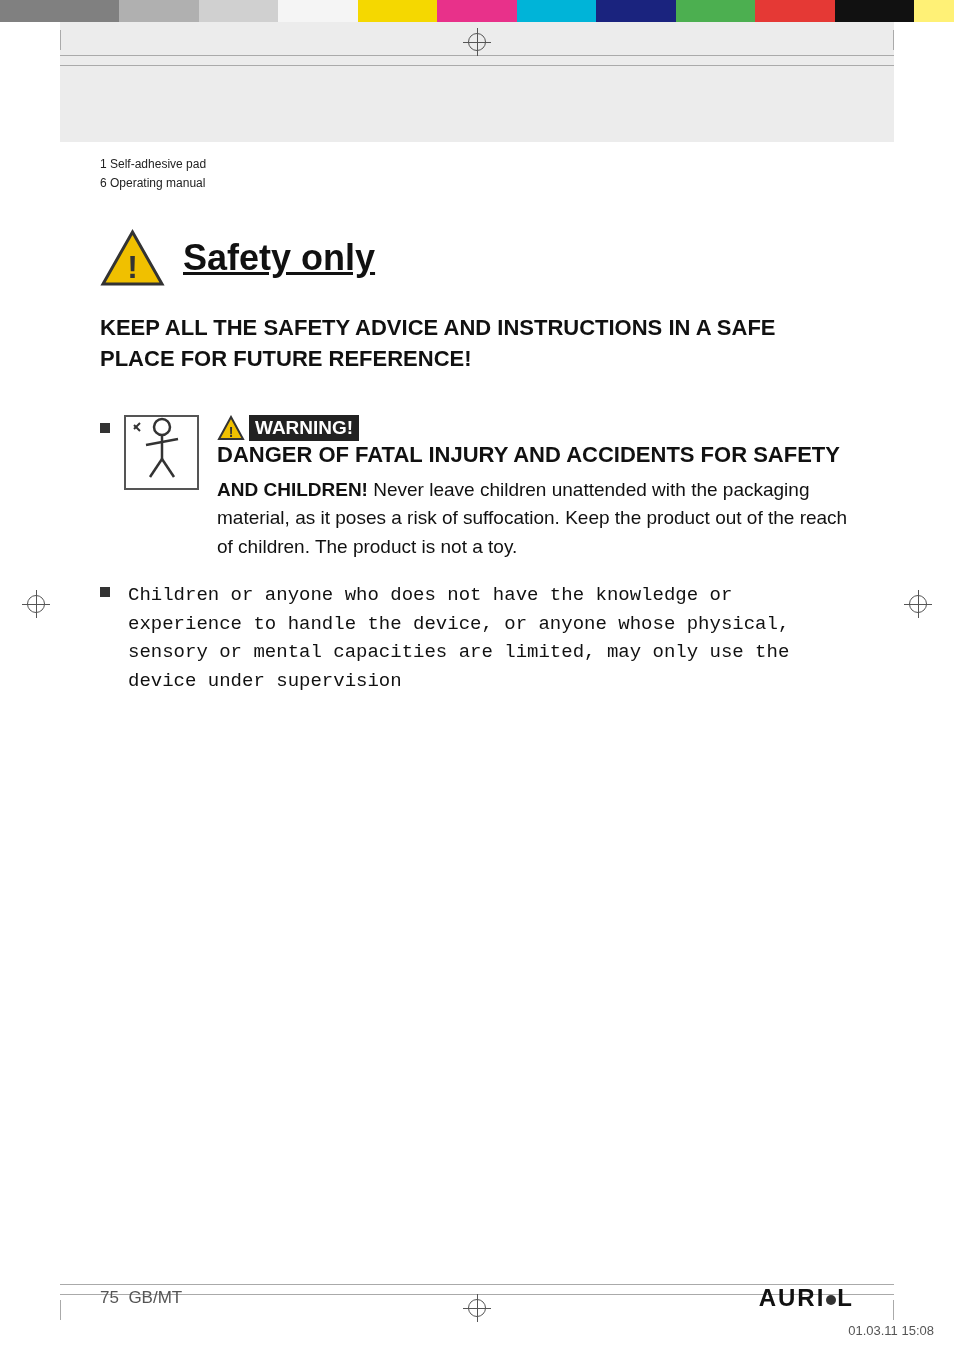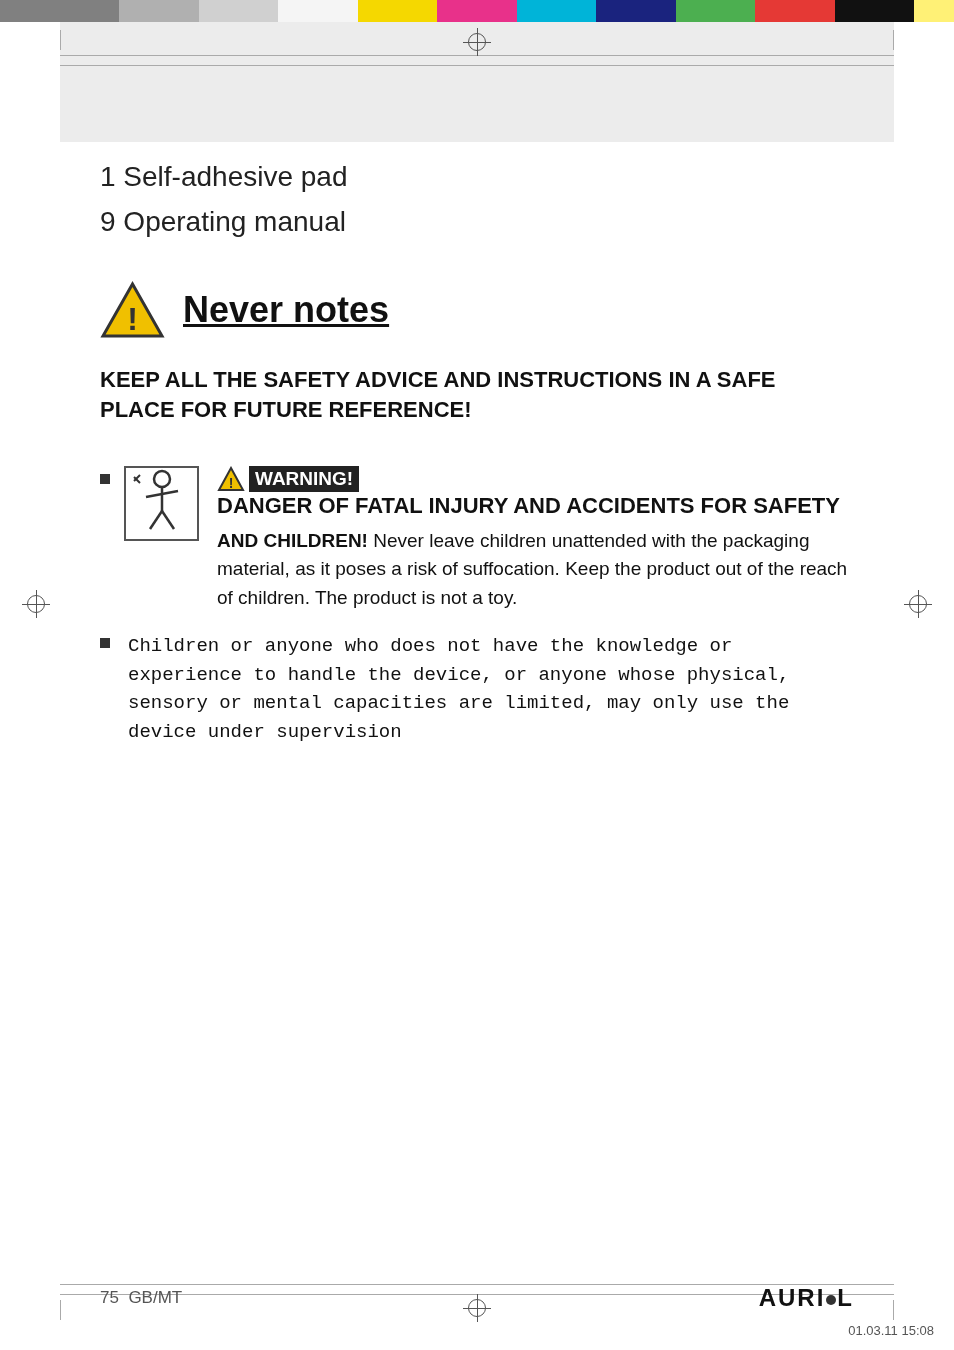--- a/index.html
+++ b/index.html
@@ -146,21 +146,21 @@
       top: 155px;
       left: 100px;
       right: 100px;
     }
 
     
     .items-list {
       margin-bottom: 35px;
     }
     .items-list .item-line {
-      font-size: 28px;
+      font-size: 12px;
       color: #222;
       line-height: 1.6;
       font-family: Arial, Helvetica, sans-serif;
     }
 
     
     .safety-header {
       display: flex;
       align-items: center;
       margin-bottom: 25px;
@@ -409,30 +409,30 @@
 </div>
 
 <div class="crosshair" style="bottom:28px; left:50%; transform:translateX(-50%);">
   <div class="crosshair-circle"></div>
 </div>
 
 <div class="main-content">
 
   <div class="items-list">
     <div class="item-line">1 Self-adhesive pad</div>
-    <div class="item-line">9 Operating manual</div>
+    <div class="item-line">6 Operating manual</div>
   </div>
 
   <div class="safety-header">
 
     <svg class="warning-triangle" viewBox="0 0 65 60" xmlns="http://www.w3.org/2000/svg">
       <polygon points="32.5,4 62,56 3,56" fill="#f0c000" stroke="#333" stroke-width="3"></polygon>
       <text x="32.5" y="50" text-anchor="middle" font-size="32" font-weight="bold" fill="#333">!</text>
     </svg>
-    <span class="safety-title">Never notes</span>
+    <span class="safety-title">Safety only</span>
   </div>
 
   <div class="safety-advice">KEEP ALL THE SAFETY ADVICE AND INSTRUCTIONS IN A SAFE PLACE FOR FUTURE REFERENCE!</div>
 
   <div class="bullet-list">
 
     <div class="warning-box-item">
       <div class="bullet-square-warn"></div>
 
       <div class="child-icon-box">

